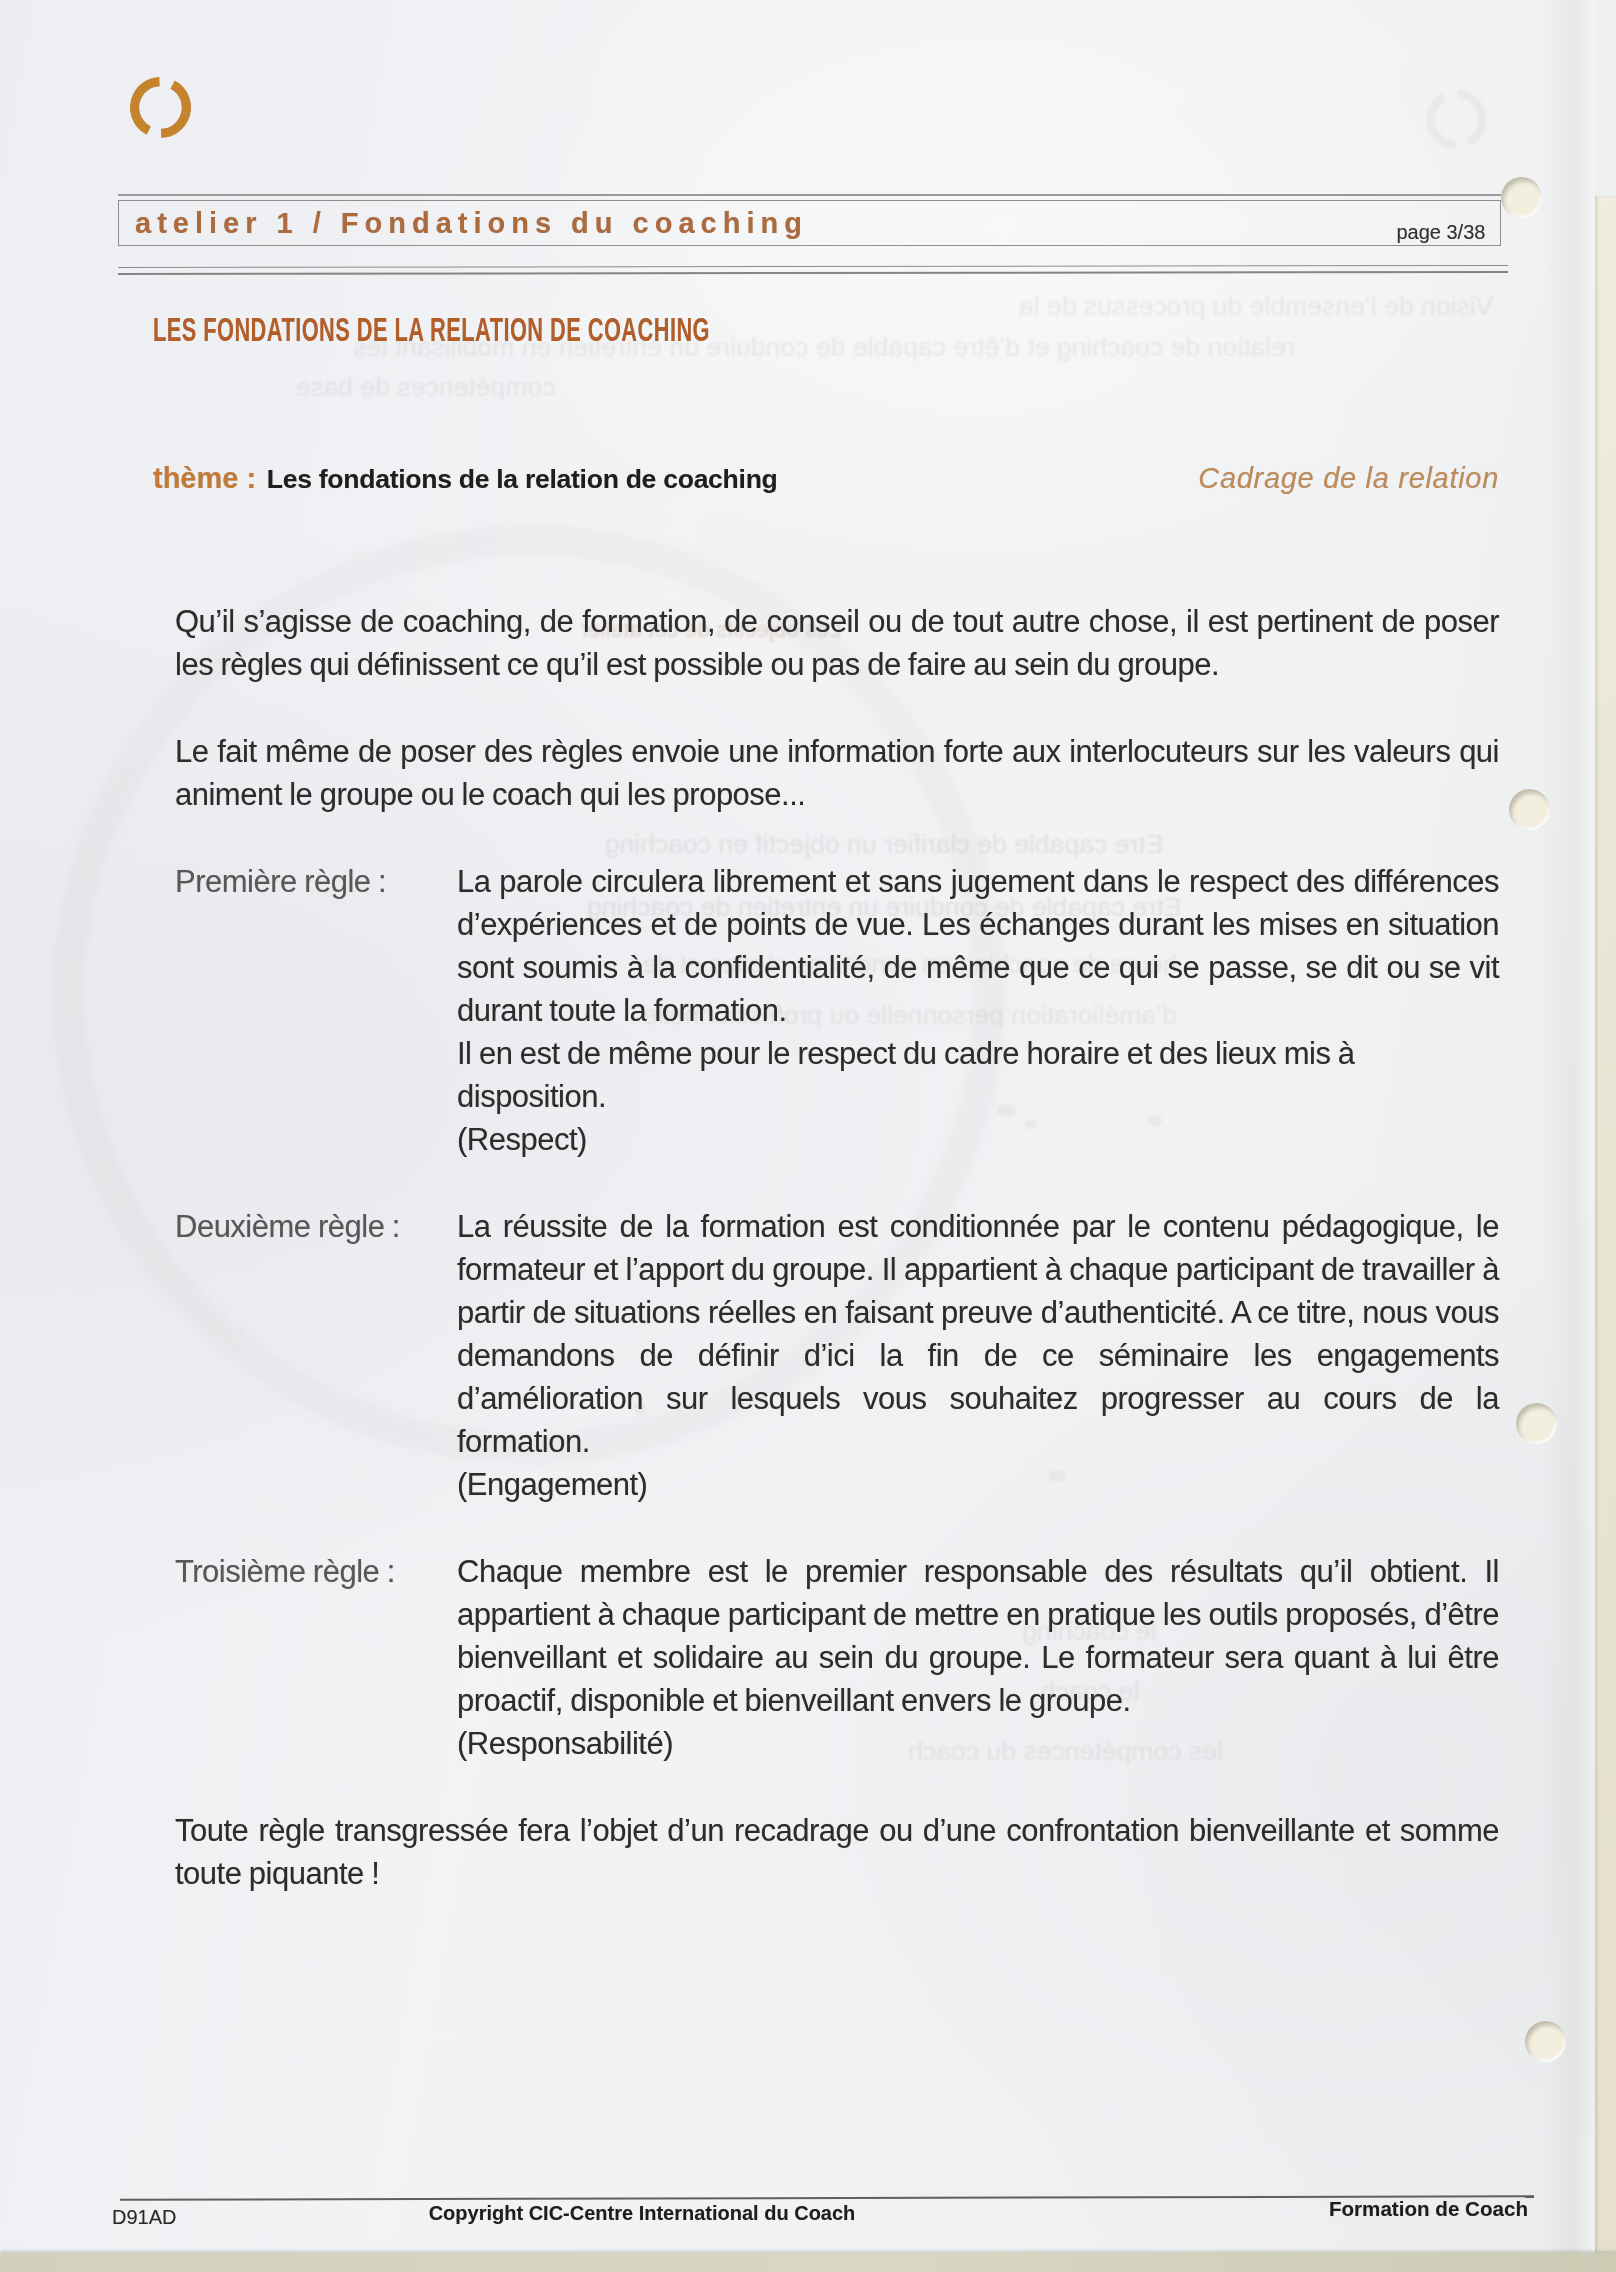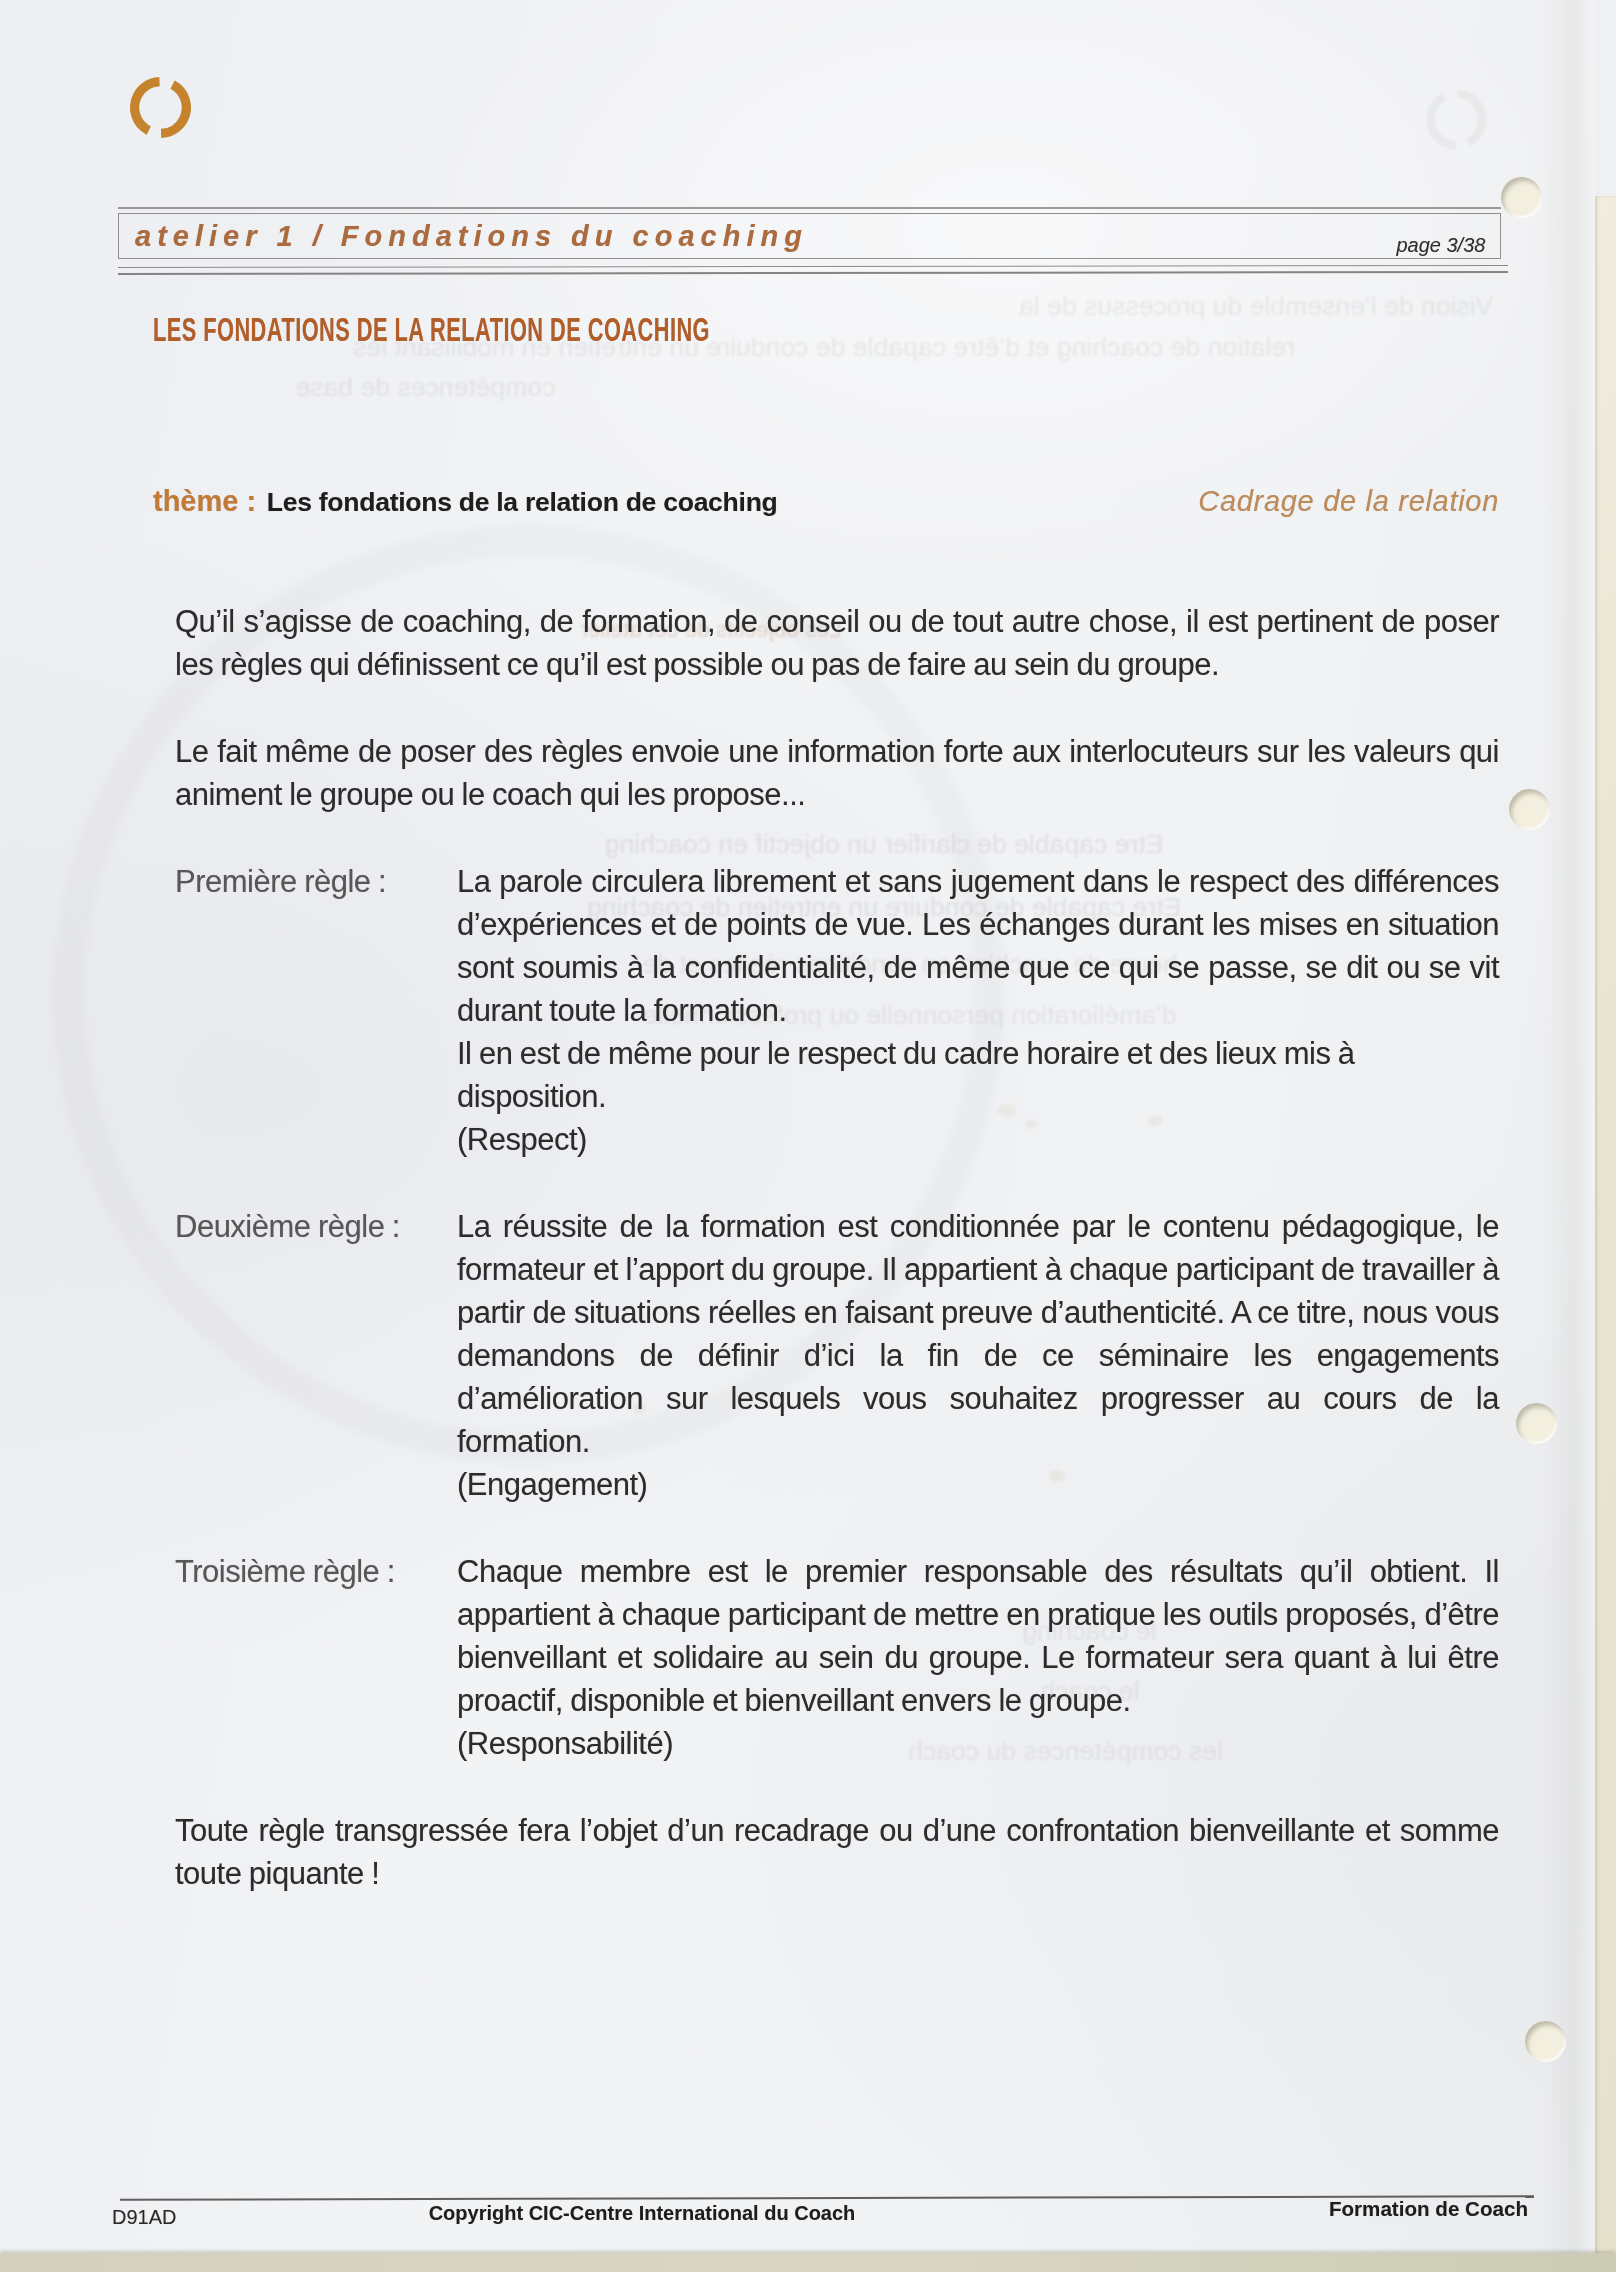--- a/index.html
+++ b/index.html
@@ -22,34 +22,34 @@
     background:linear-gradient(to right,transparent,rgba(120,118,100,.07) 60%,rgba(255,255,255,.22));}
   .hole{position:absolute;width:41px;height:41px;border-radius:50%;background:#f2efdf;
     box-shadow:inset 2.7px 4px 4.7px rgba(110,105,85,.38), inset -1.3px -2px 2.7px rgba(255,255,255,.85);}
   .hole1{left:1501px;top:177px;} .hole2{left:1509px;top:789px;}
   .hole3{left:1516px;top:1403px;} .hole4{left:1525px;top:2021px;}
   
   .logo{position:absolute;left:126px;top:73px;width:69px;height:69px;}
   .logo-ghost{position:absolute;left:1422px;top:85px;width:69px;height:69px;
     opacity:.10;transform:scaleX(-1);filter:blur(1px);}
   
-  .header-box{position:absolute;left:118px;top:213px;width:1381px;height:44px;
-    border:1.3px solid #8f8f8f;font-style:italic;}
+  .header-box{position:absolute;left:118px;top:200px;width:1381px;height:44px;
+    border:1.3px solid #8f8f8f;}
   .header-box::before{content:"";position:absolute;left:-1.3px;right:-1.3px;top:-6.6px;
     border-top:2px solid #9a9a9a;}
   .header-title{position:absolute;left:16px;top:6px;font-size:29px;font-weight:bold;
     letter-spacing:6px;color:#ad6a3c;white-space:nowrap;}
   .page-num{position:absolute;right:14.6px;bottom:1.3px;font-size:20px;color:#2f2f2f;}
   .header-rule{position:absolute;left:118px;top:266px;width:1390px;height:5.3px;
     border-top:1.3px solid #8b8b8b;border-bottom:2px solid #848484;transform:rotate(-.08deg);}
   
   .doc-heading{position:absolute;left:153px;top:311px;font-size:33px;font-weight:bold;
     color:#b35d28;white-space:nowrap;transform:scaleX(.66);transform-origin:left center;
     letter-spacing:0.7px;}
-  .theme-row{position:absolute;left:153px;top:485px;width:1346px;display:flex;
+  .theme-row{position:absolute;left:153px;top:462px;width:1346px;display:flex;
     align-items:baseline;}
   .theme-label{font-size:29px;font-weight:bold;color:#c47a35;white-space:nowrap;}
   .theme-value{font-size:26.6px;font-weight:bold;color:#1e1e1e;letter-spacing:-0.3px;
     margin-left:10.6px;white-space:nowrap;}
   .theme-note{margin-left:auto;font-size:29px;font-style:italic;color:#bf8b57;
     white-space:nowrap;letter-spacing:0.7px;}
   
   .content{position:absolute;left:175px;top:600px;width:1324px;font-size:31px;
     line-height:43px;color:#2c2c2c;letter-spacing:-0.5px;word-spacing:-0.7px;}
   .content p{margin:0 0 44px 0;text-align:justify;}

